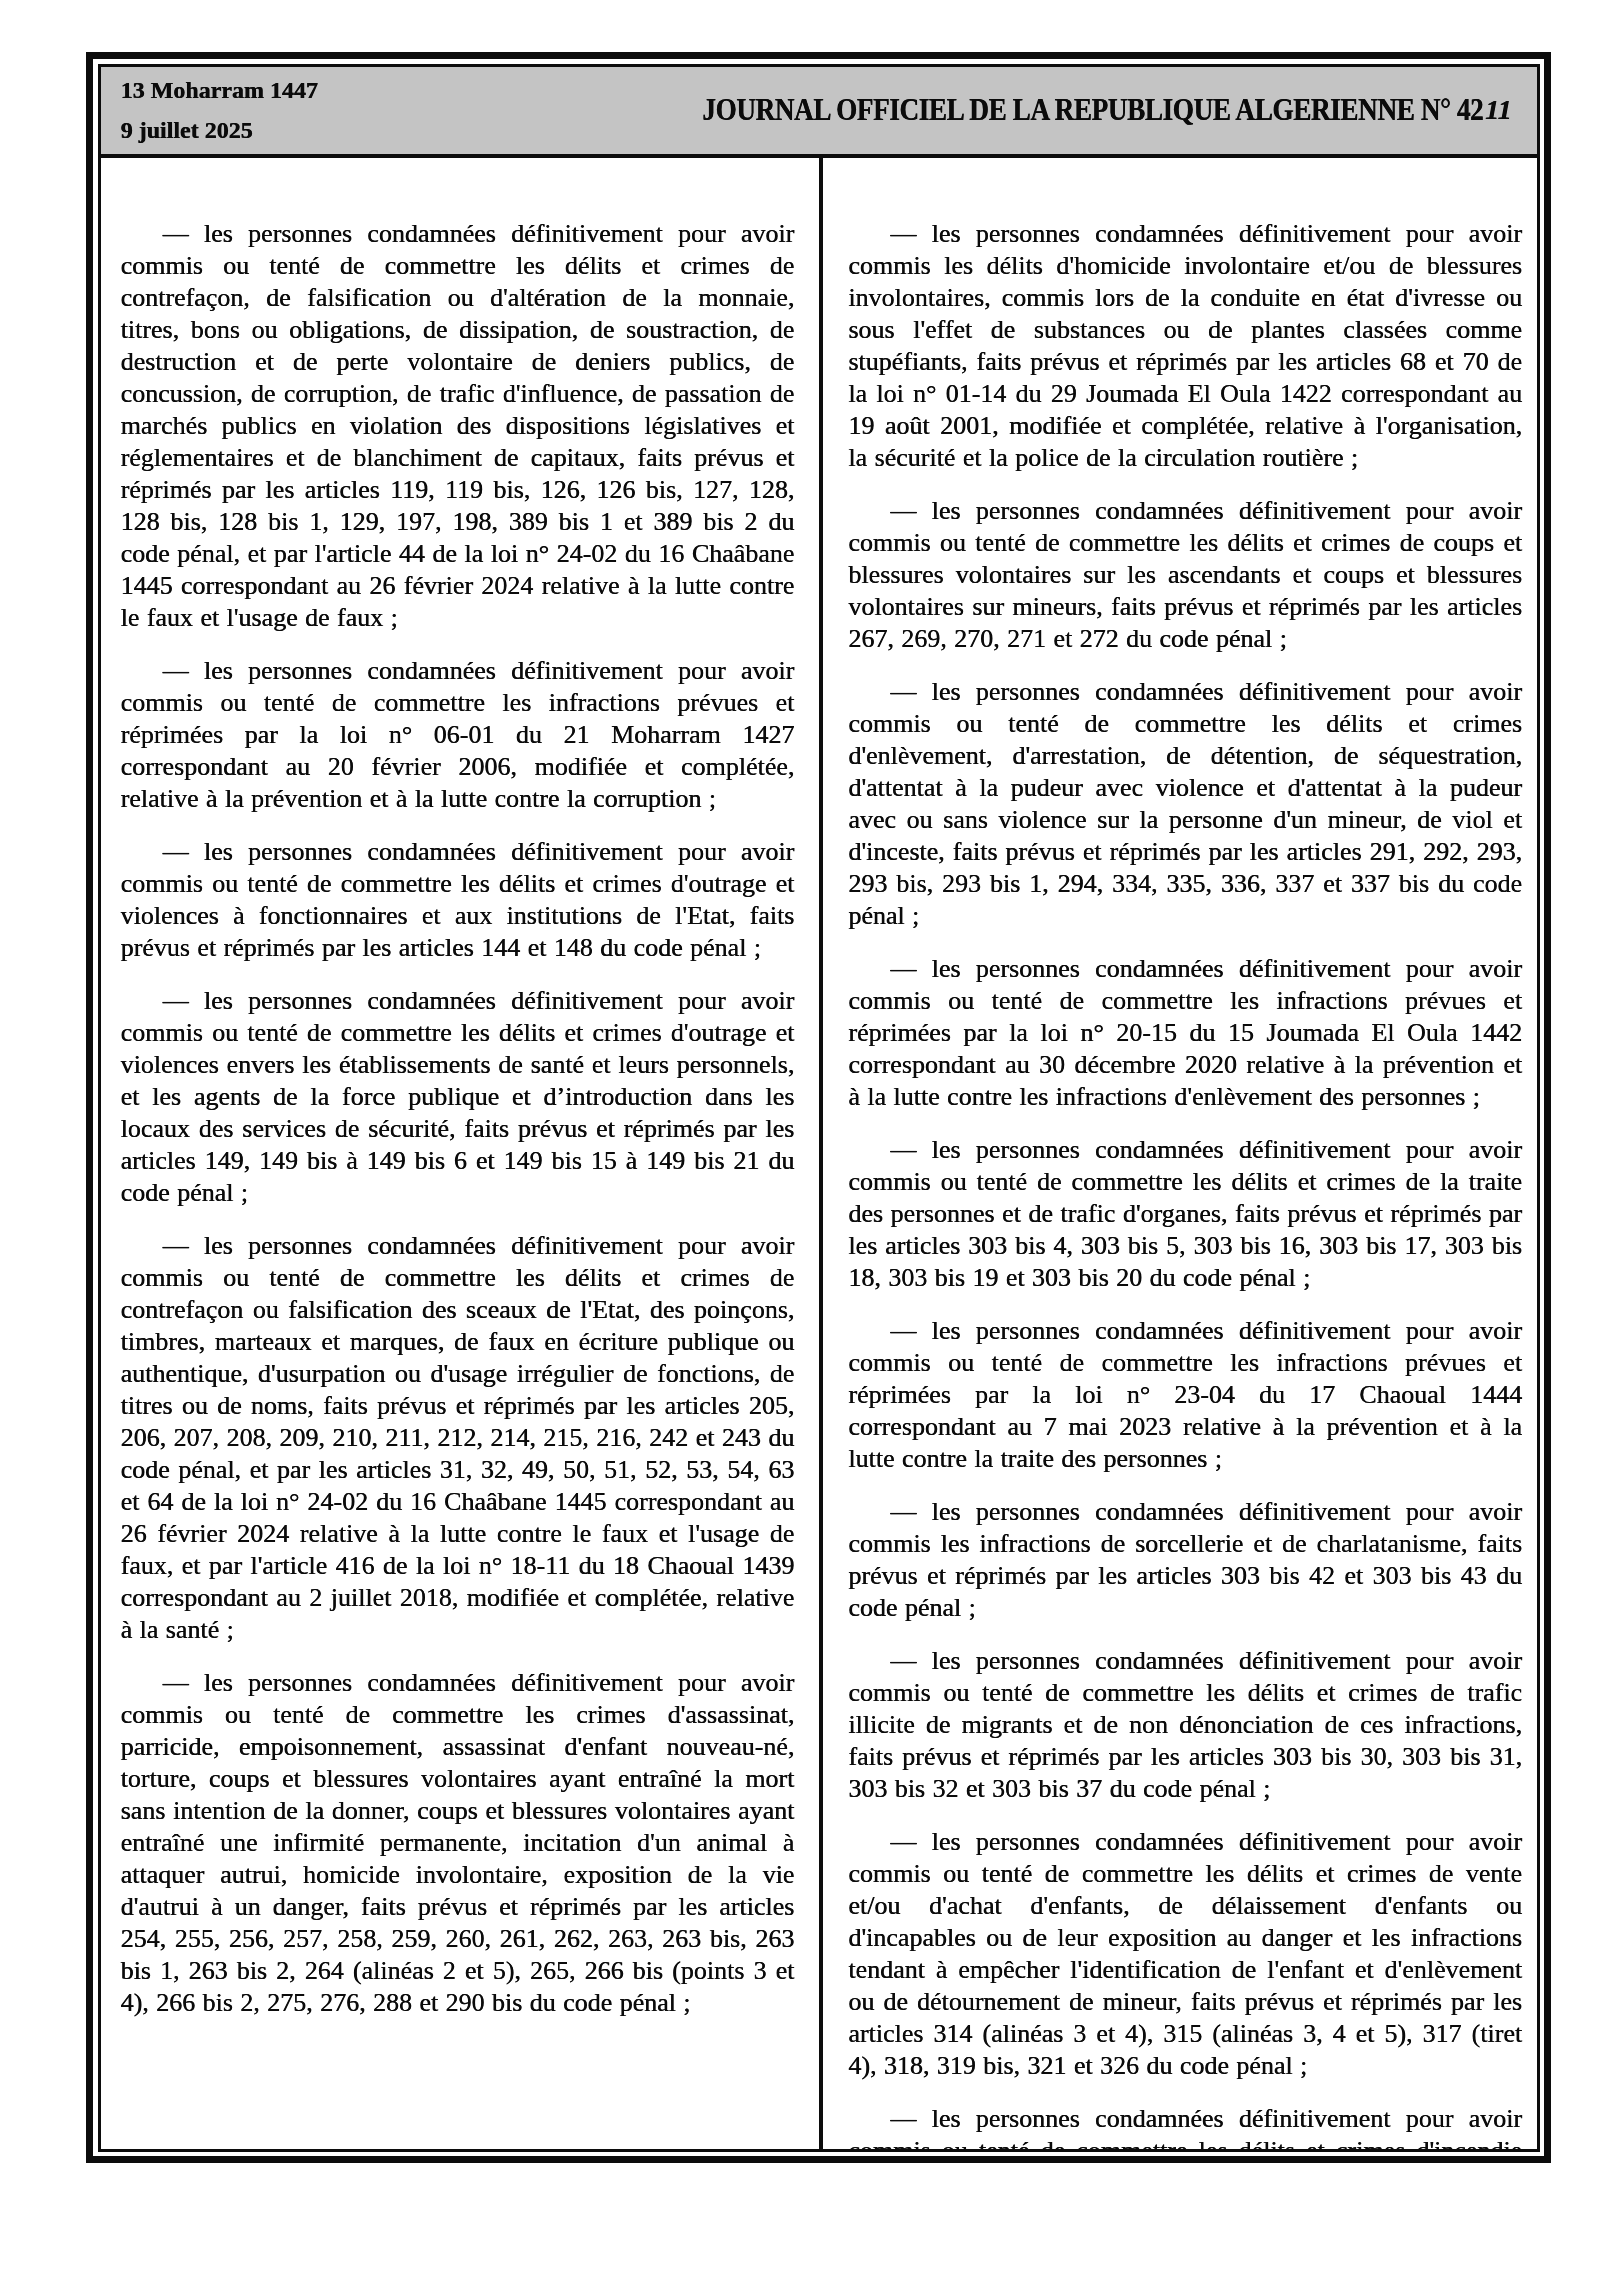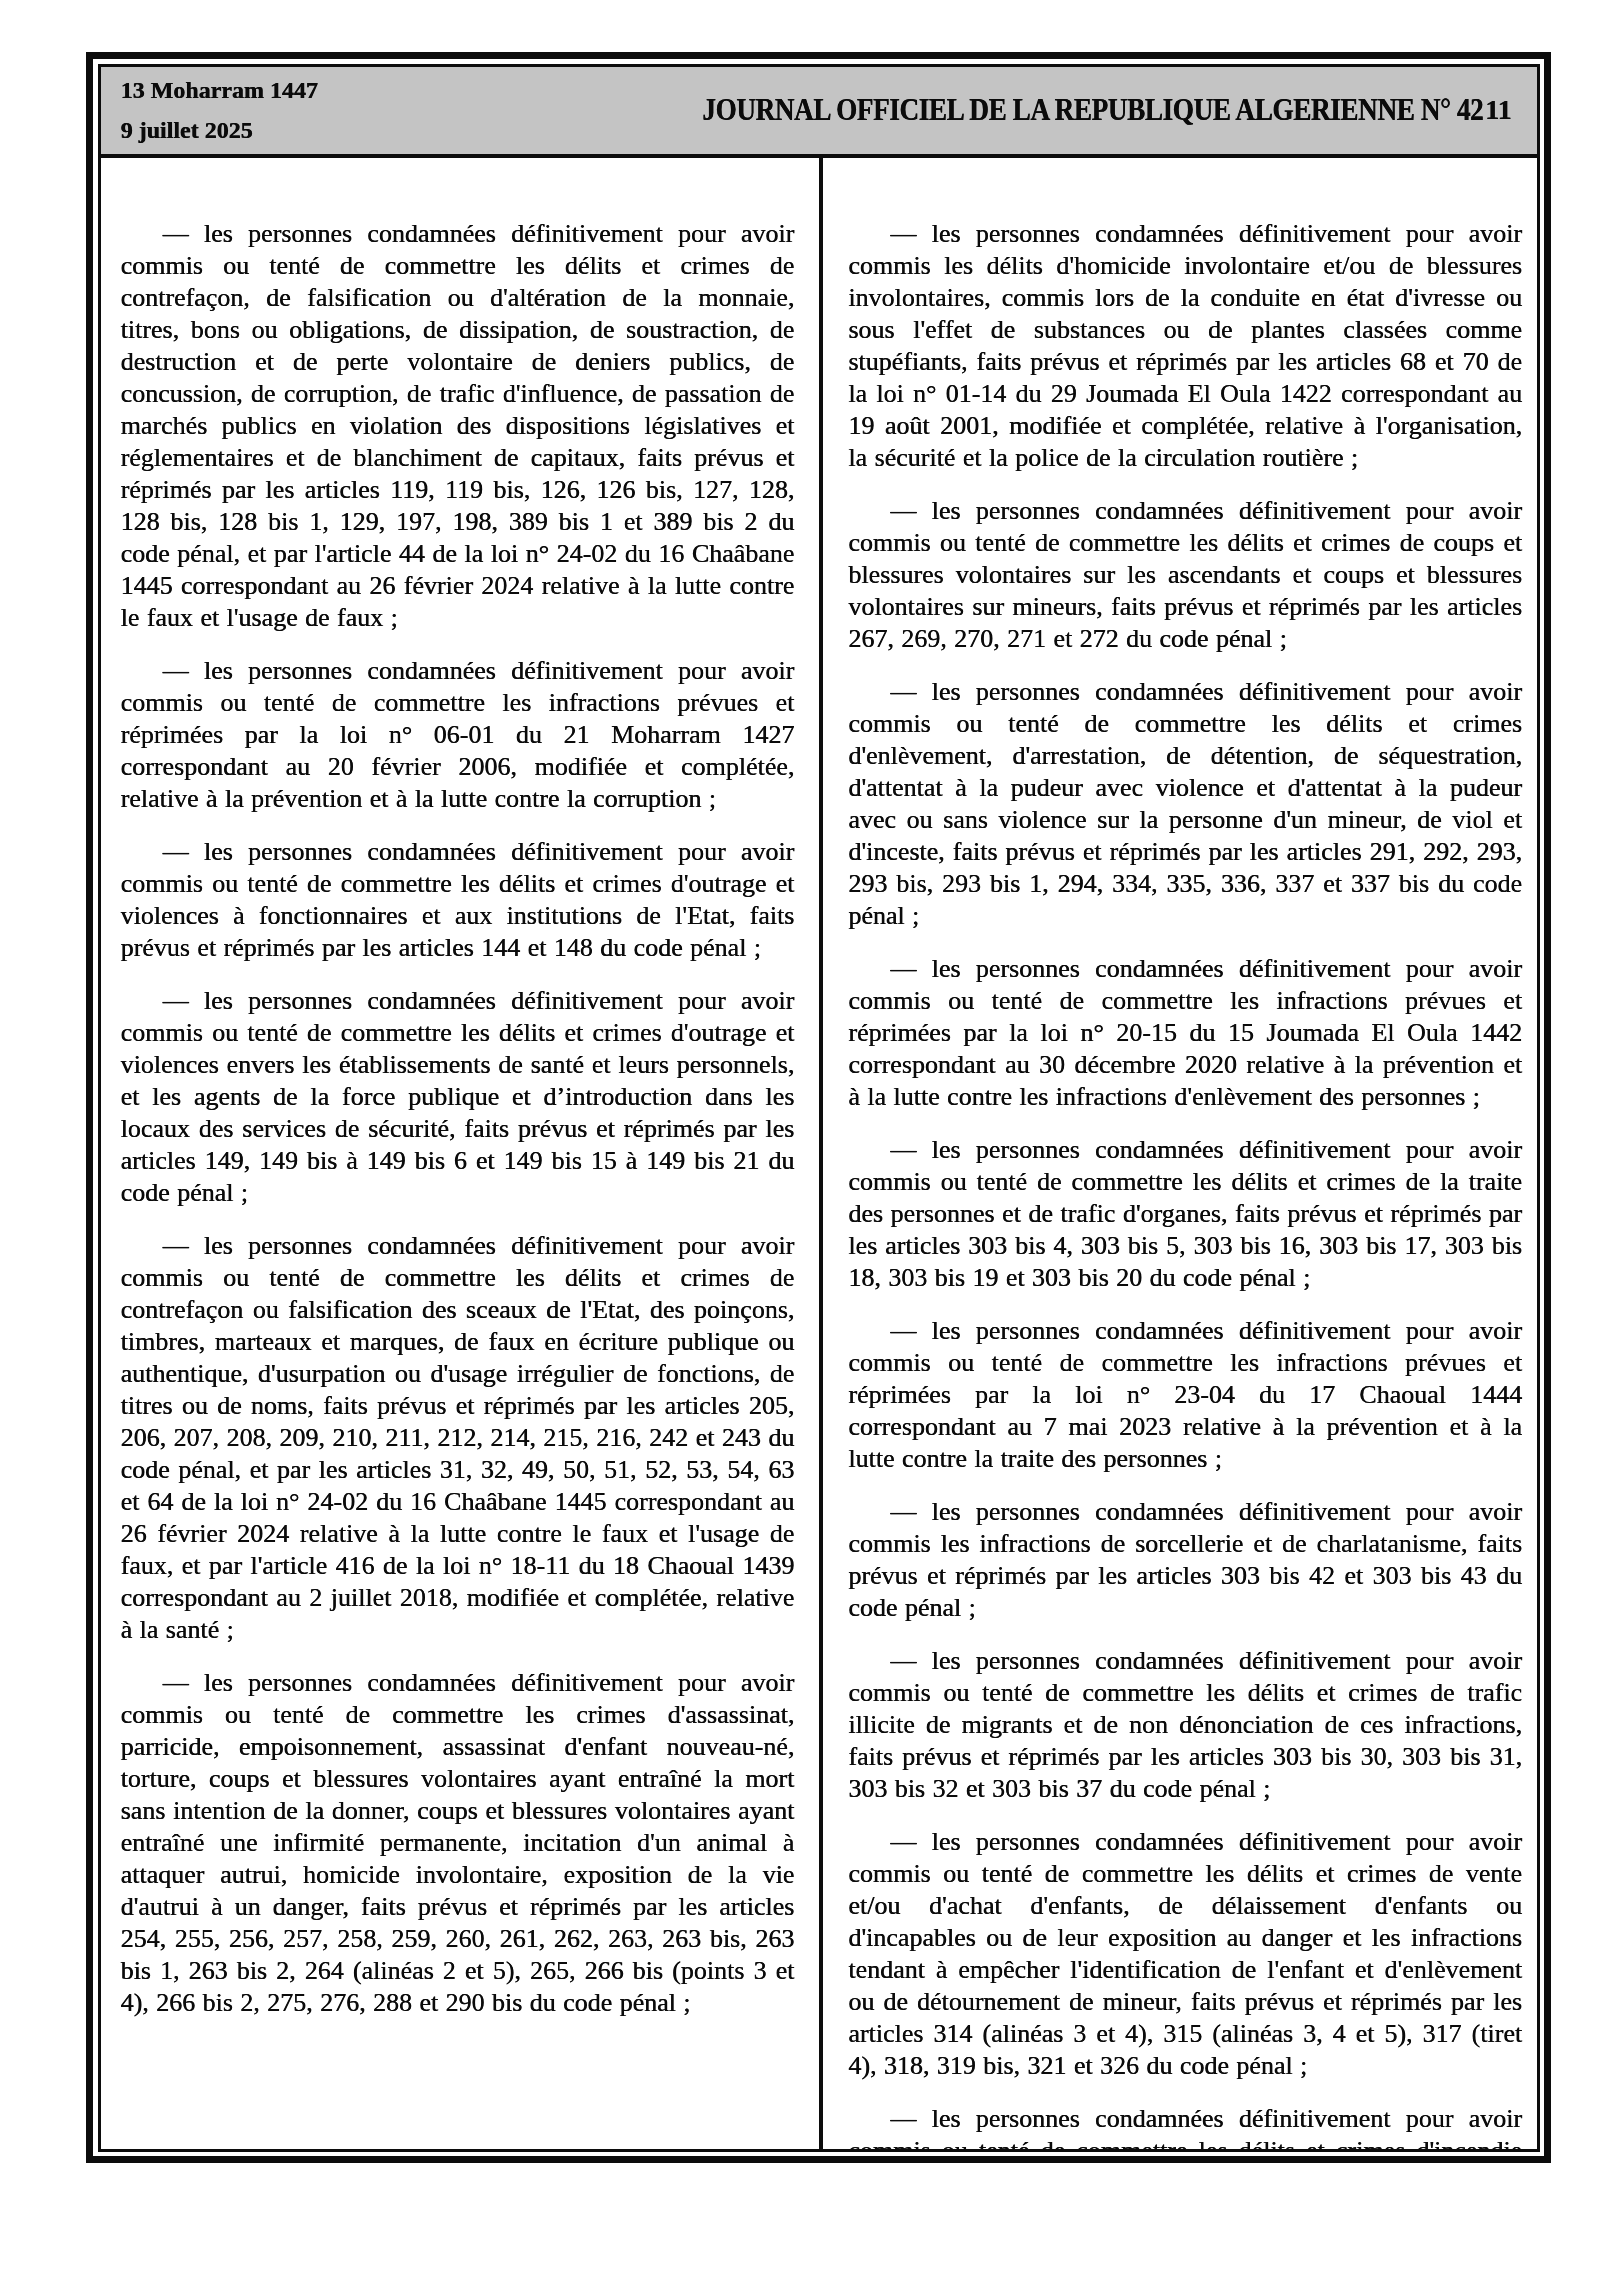--- a/index.html
+++ b/index.html
@@ -57,20 +57,21 @@
     text-shadow: 0.4px 0 currentColor;
   }
   .header-pageno {
     position: absolute;
     right: 25px; top: 0; bottom: 0;
     display: flex;
     align-items: center;
     font-weight: bold;
     font-size: 28px;
     text-shadow: 0.4px 0 currentColor;
+    font-style: italic;
   }
   .content {
     flex: 1 1 auto;
     display: flex;
     align-items: stretch;
     overflow: hidden;
   }
   .col {
     flex: 1 1 0;
     box-sizing: border-box;

